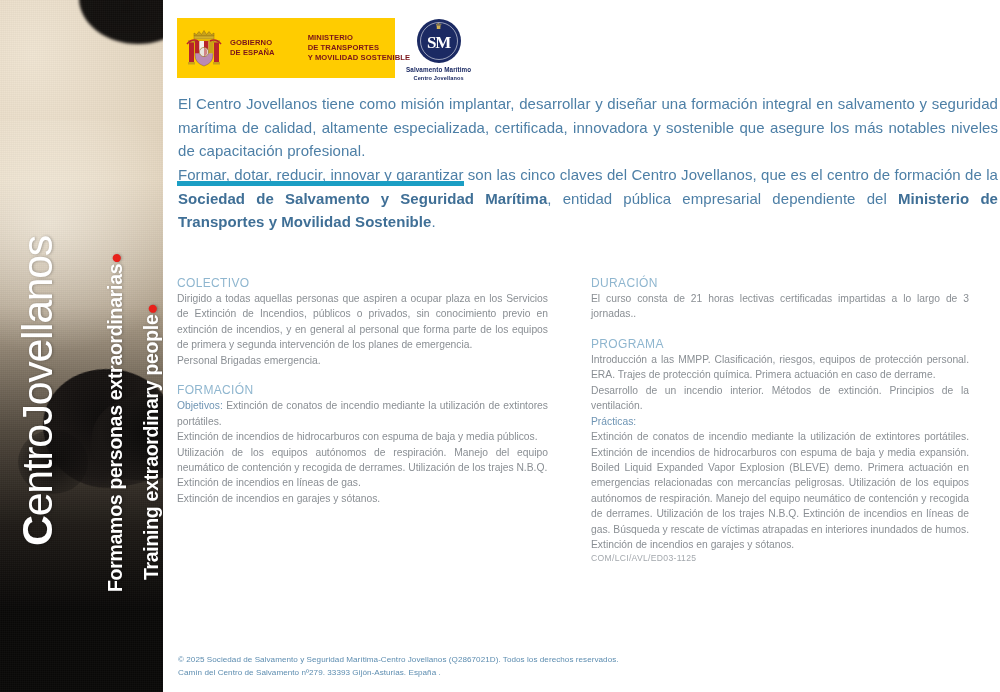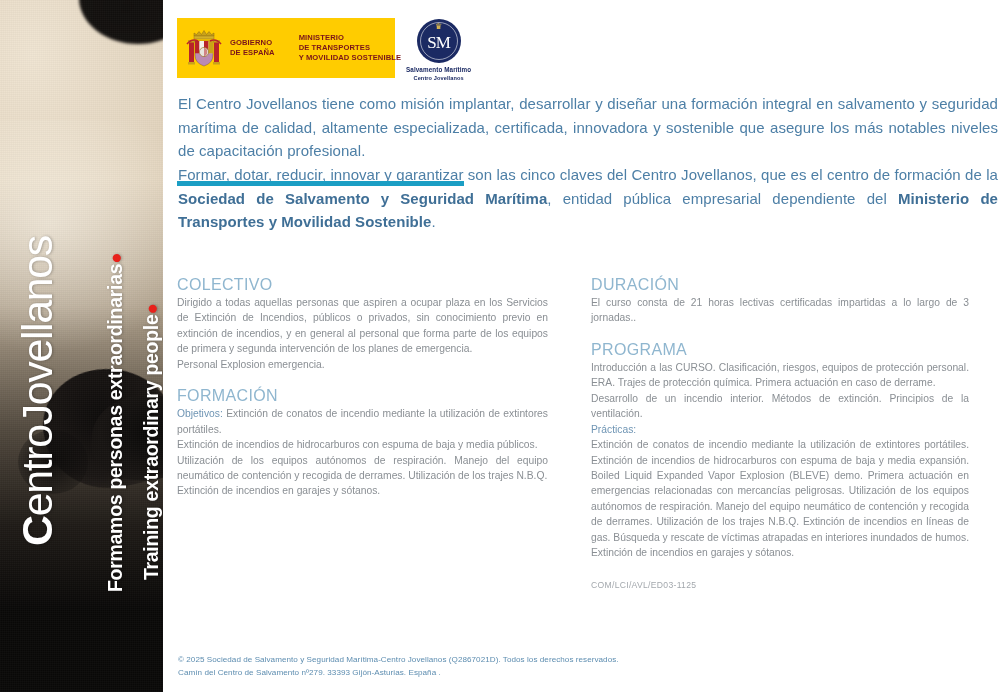--- a/index.html
+++ b/index.html
@@ -167,20 +167,21 @@
     background:rgba(122,20,25,0.35);
     margin:0 4px;
   }
   .gob-txt-b {
     font-size:7.6px;
     font-weight:700;
     line-height:1.36;
     color:#7a1419;
     letter-spacing:0.1px;
     white-space:nowrap;
+    margin-left:9px;
   }
   .sasemar {
     display:flex;
     flex-direction:column;
     align-items:center;
     padding-top:1px;
   }
   .sasemar-badge {
     width:44px; height:44px;
     border-radius:50%;
@@ -191,21 +192,21 @@
     position:relative;
   }
   .sasemar-badge .ring {
     position:absolute; inset:3px;
     border:1px solid rgba(255,255,255,0.55);
     border-radius:50%;
   }
   .sasemar-badge .mono {
     color:#ffffff;
     font-family:"Liberation Serif", serif;
-    font-weight:400;
+    font-weight:700;
     font-size:17px;
     letter-spacing:-1px;
     line-height:1;
     position:relative;
     top:1px;
   }
   .sasemar-badge .crown {
     position:absolute;
     top:4px; left:50%;
     transform:translateX(-50%);
@@ -278,38 +279,37 @@
     position:absolute;
     left:14px; top:276px;
     width:806px;
     display:flex;
     gap:43px;
   }
   .col { width:371px; }
   .col-right { width:378px; }
   .sec-h {
     color:#8fb6cf;
-    font-size:16px;
+    font-size:12px;
     letter-spacing:0.35px;
     margin-bottom:1px;
   }
   .body-t {
     color:#8a8f94;
     font-size:10.3px;
     line-height:1.5;
     text-align:justify;
   }
   .body-t.nj { text-align:left; }
   .sec + .sec { margin-top:15px; }
   .lbl { color:#6f95b4; }
   .code {
     color:#a3a8ad;
     font-size:8.6px;
     letter-spacing:0.3px;
-    margin-top:19px;
   }
 
   
   .footer {
     position:absolute;
     left:15px; bottom:12px;
     color:#5d8db0;
     font-size:8.1px;
     line-height:1.6;
     letter-spacing:0.05px;
@@ -403,41 +403,42 @@
 
     <div class="rule"></div>
 
 
     <div class="cols">
 
       <div class="col">
         <div class="sec">
           <div class="sec-h">COLECTIVO</div>
           <div class="body-t">Dirigido a todas aquellas personas que aspiren a ocupar plaza en los Servicios de Extinción de Incendios, públicos o privados, sin conocimiento previo en extinción de incendios, y en general al personal que forma parte de los equipos de primera y segunda intervención de los planes de emergencia.</div>
-          <div class="body-t nj">Personal Explosion emergencia.</div>
+          <div class="body-t nj">Personal Brigadas emergencia.</div>
         </div>
 
         <div class="sec">
           <div class="sec-h">FORMACIÓN</div>
           <div class="body-t"><span class="lbl">Objetivos:</span><span> Extinción de conatos de incendio mediante la utilización de extintores portátiles.</span></div>
           <div class="body-t">Extinción de incendios de hidrocarburos con espuma de baja y media públicos.</div>
           <div class="body-t">Utilización de los equipos autónomos de respiración. Manejo del equipo neumático de contención y recogida de derrames. Utilización de los trajes N.B.Q.</div>
+          <div class="body-t nj">Extinción de incendios en líneas de gas.</div>
           <div class="body-t nj">Extinción de incendios en garajes y sótanos.</div>
         </div>
       </div>
 
       <div class="col col-right">
         <div class="sec">
           <div class="sec-h">DURACIÓN</div>
           <div class="body-t">El curso consta de 21 horas lectivas certificadas impartidas a lo largo de 3 jornadas..</div>
         </div>
 
         <div class="sec">
           <div class="sec-h">PROGRAMA</div>
-          <div class="body-t">Introducción a las CURSO. Clasificación, riesgos, equipos de protección personal. ERA. Trajes de protección química. Primera actuación en caso de derrame.</div>
+          <div class="body-t">Introducción a las MMPP. Clasificación, riesgos, equipos de protección personal. ERA. Trajes de protección química. Primera actuación en caso de derrame.</div>
           <div class="body-t">Desarrollo de un incendio interior. Métodos de extinción. Principios de la ventilación.</div>
           <div class="body-t nj lbl">Prácticas:</div>
           <div class="body-t">Extinción de conatos de incendio mediante la utilización de extintores portátiles. Extinción de incendios de hidrocarburos con espuma de baja y media expansión. Boiled Liquid Expanded Vapor Explosion (BLEVE) demo. Primera actuación en emergencias relacionadas con mercancías peligrosas. Utilización de los equipos autónomos de respiración. Manejo del equipo neumático de contención y recogida de derrames. Utilización de los trajes N.B.Q. Extinción de incendios en líneas de gas. Búsqueda y rescate de víctimas atrapadas en interiores inundados de humos. Extinción de incendios en garajes y sótanos.</div>
           <div class="code">COM/LCI/AVL/ED03-1125</div>
         </div>
       </div>
     </div>
 
     <footer class="footer">
       <div>© 2025 Sociedad de Salvamento y Seguridad Marítima-Centro Jovellanos (Q2867021D). Todos los derechos reservados.</div>

